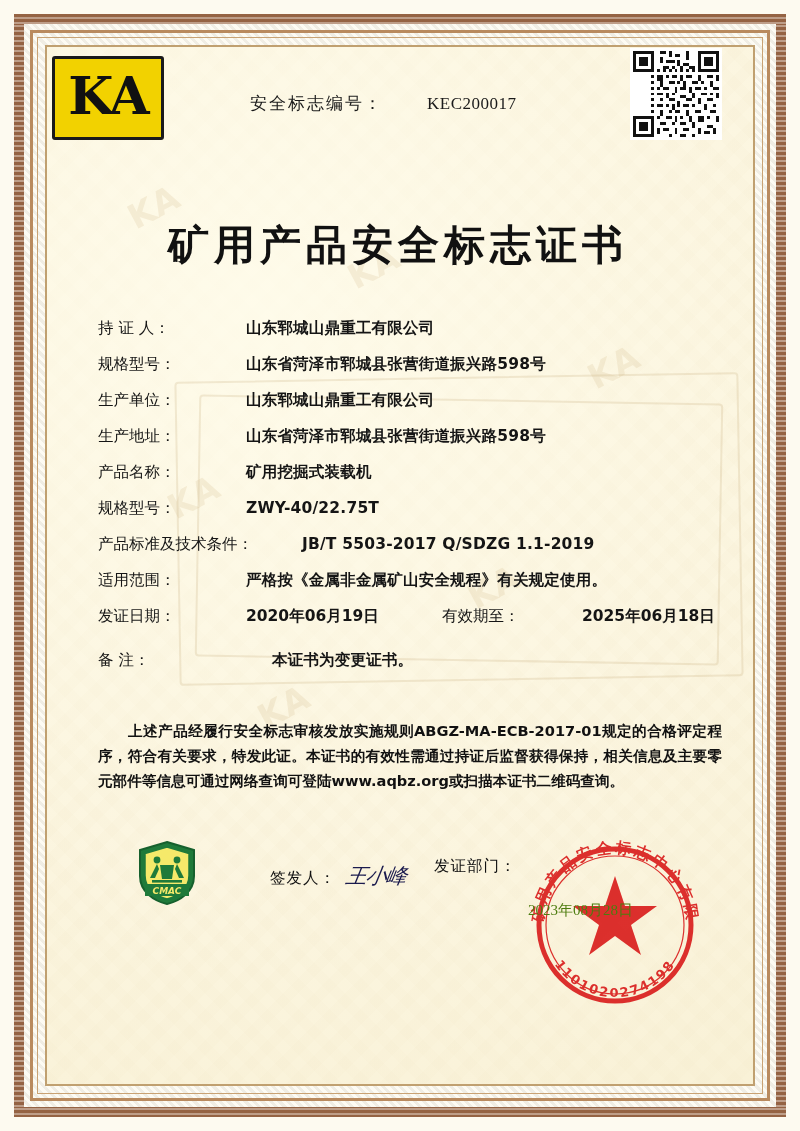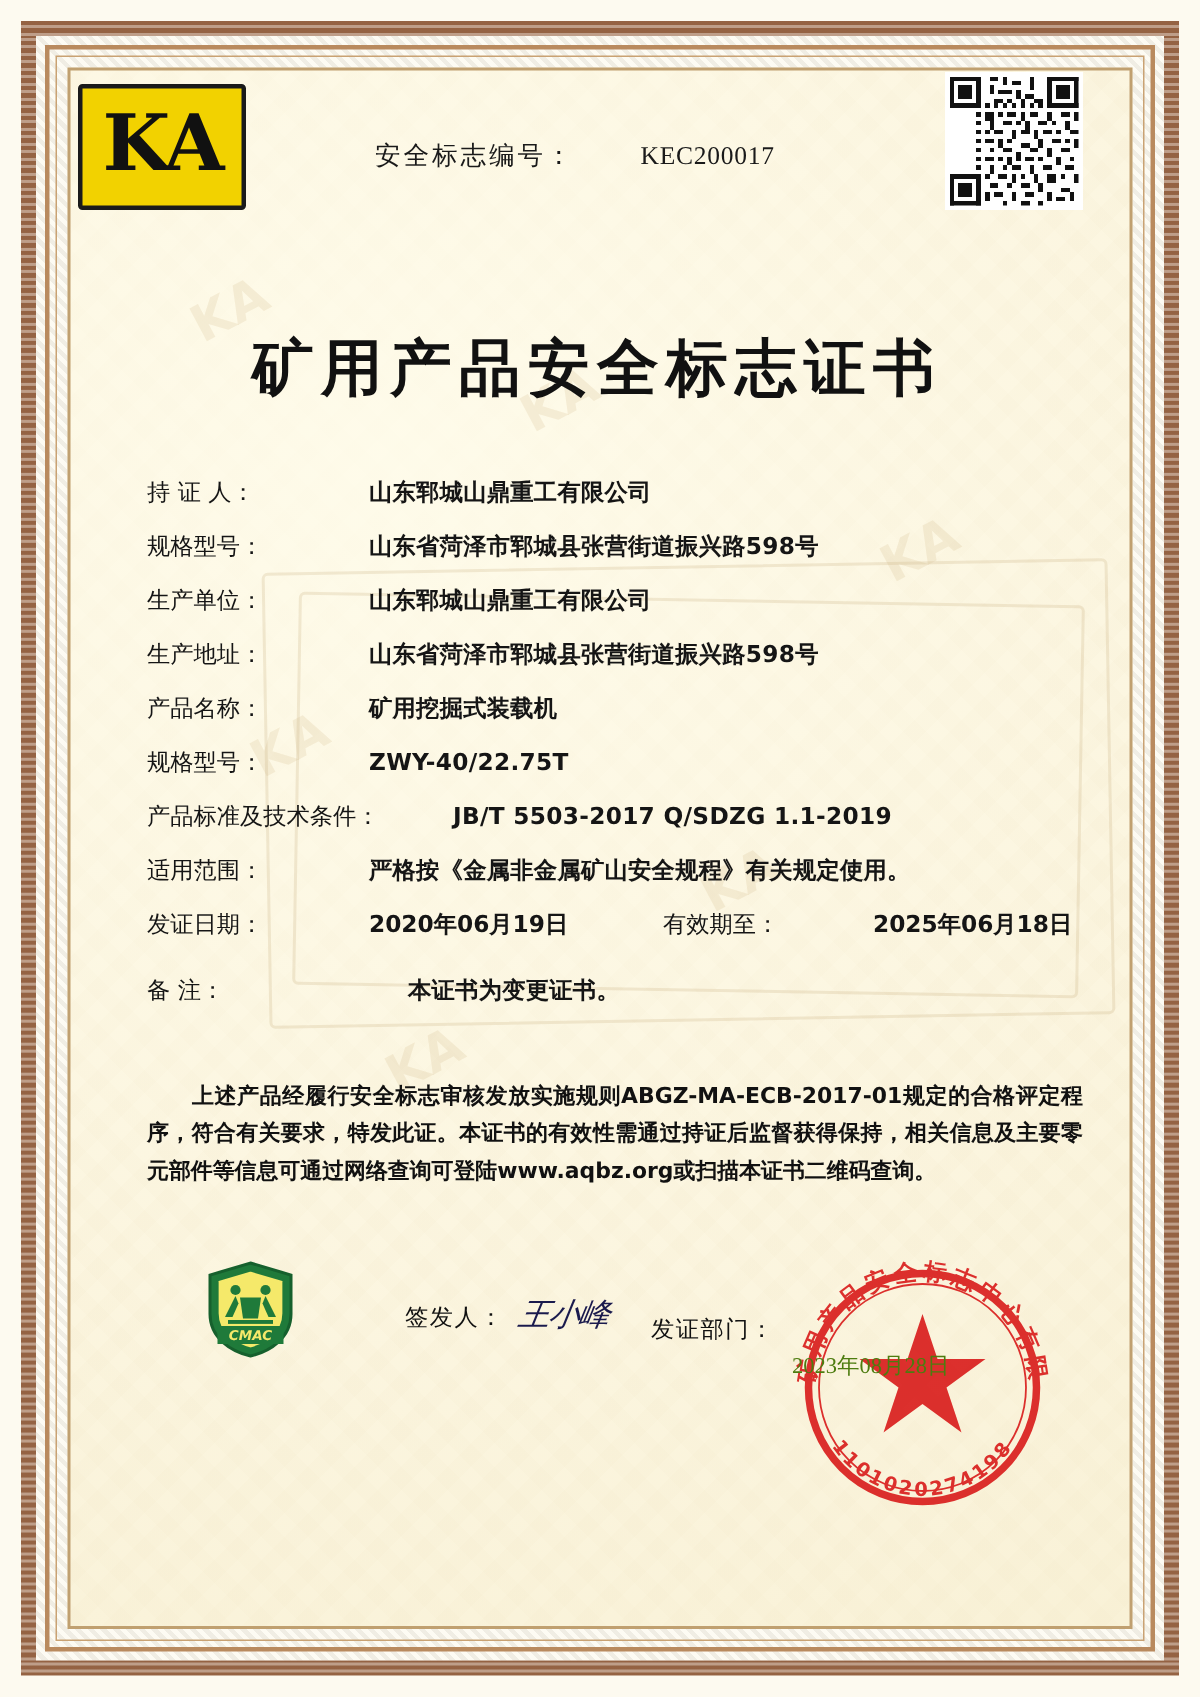--- a/index.html
+++ b/index.html
@@ -221,21 +221,21 @@
     font-family: "Liberation Serif", serif;
     font-style: italic;
     font-size: 21px;
     color: #1a1a4d;
     transform: skewX(-9deg);
     letter-spacing: -1px;
     padding: 0 10px;
   }
   .issuer-label {
     position: absolute;
-    left: 434px; top: 876px;
+    left: 434px; top: 856px;
     font-size: 15.5px;
     letter-spacing: 1px;
     font-family: "DejaVu Sans", sans-serif;
     color: #111;
   }
 
   
   .seal {
     position: absolute;
     left: 520px; top: 830px;

